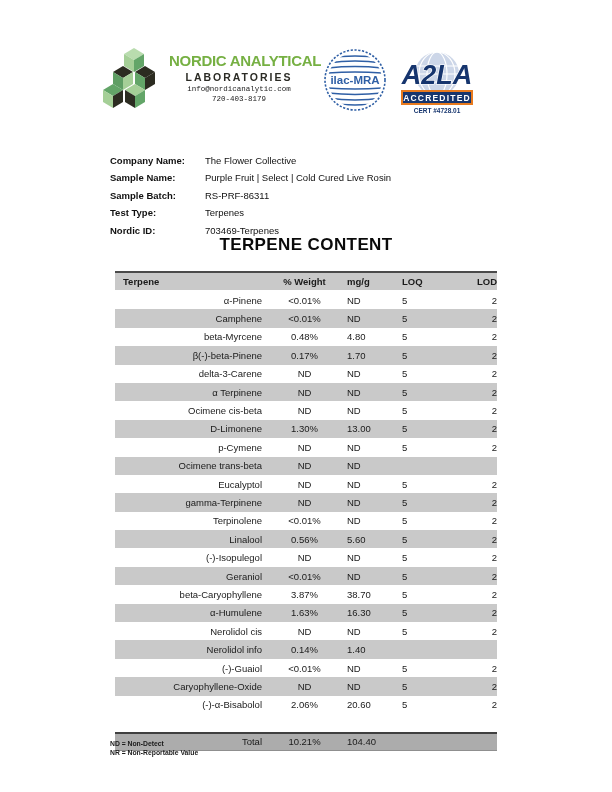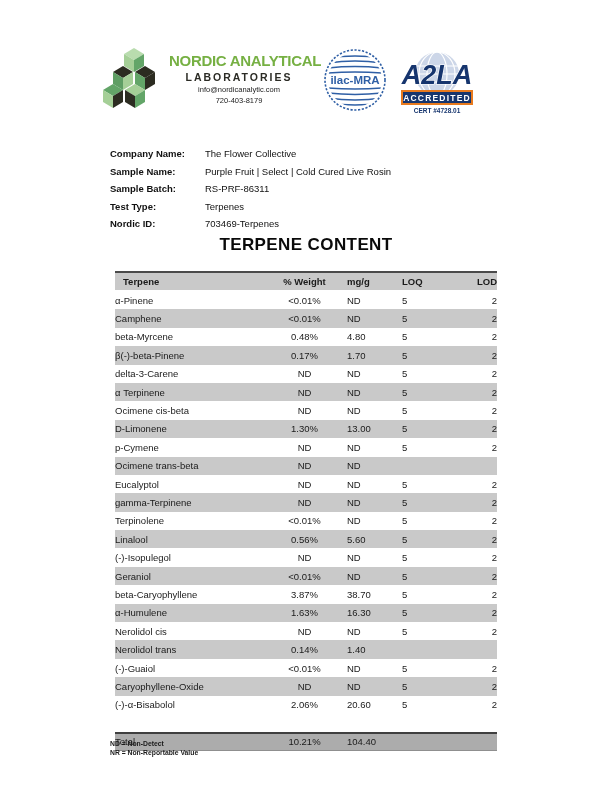--- a/index.html
+++ b/index.html
@@ -6,47 +6,47 @@
   html,body { background:#ffffff; }
   body { font-family:"Liberation Sans", sans-serif; }
   .page { position:relative; width:612px; height:792px; background:#fff; margin:0 auto; overflow:hidden; }
 
   
   .logo-wrap { position:absolute; left:103px; top:46px; display:flex; align-items:flex-start; }
   .logo-cubes { width:62px; height:66px; }
   .logo-text { width:140px; margin-left:4px; text-align:center; margin-top:6px; }
   .logo-name { font-size:15px; font-weight:bold; color:#76b043; letter-spacing:-0.3px; white-space:nowrap; }
   .logo-sub  { font-size:10.5px; font-weight:bold; color:#2b2b25; letter-spacing:2px; margin-top:2px; white-space:nowrap; }
-  .logo-email, .logo-phone { font-size:7.5px; color:#222; margin-top:2px; }
+  .logo-email, .logo-phone { font-size:7.5px; color:#222; margin-top:2px;font-family:Liberation Mono, monospace; }
 
   .badges { position:absolute; left:323px; top:48px; display:flex; align-items:flex-start; }
   .ilac-badge { width:64px; height:64px; }
   .a2la-badge { width:84px; height:68px; margin-left:8px; margin-top:2px; }
 
   
   .info-block { position:absolute; left:110px; top:148px; }
-  .info-row { display:flex; height:17.5px; align-items:flex-start; }
+  .info-row { display:flex; height:17.5px; align-items:flex-end; }
   .info-label { width:95px; font-size:9.5px; font-weight:bold; color:#111; }
   .info-value { font-size:9.5px; color:#111; white-space:nowrap; }
 
   
   .section-title { position:absolute; left:0; top:235px; width:612px; text-align:center;
                    font-size:17px; font-weight:bold; color:#0a0a0a; letter-spacing:0.4px; }
 
   
   .terpene-table { position:absolute; left:115px; top:271px; width:382px; font-size:9.5px; color:#1a1a1a; }
   .t-header { display:flex; align-items:center; height:19px; background:#c9c9c9;
               border-top:2px solid #4a4a4a; font-weight:bold; margin-bottom:1px; }
   .t-row { display:flex; align-items:center; height:18.4px; }
   .t-row.gray { background:#c9c9c9; }
   .t-row.white { background:#ffffff; }
   .t-total { display:flex; align-items:center; height:19px; background:#acacac;
              border-top:2px solid #3f3f3f; border-bottom:1.5px solid #8f8f8f; margin-top:18px; }
   .cell { overflow:hidden; white-space:nowrap; }
-  .col-terpene { width:147px; text-align:left; }
+  .col-terpene { width:147px; text-align:right; }
   .t-header .col-terpene { text-align:left; padding-left:8px; }
   .col-weight { width:85px; text-align:center; }
   .col-mgg { width:55px; text-align:left; }
   .col-loq { width:62px; text-align:left; }
   .col-lod { flex:1; text-align:right; }
 
   
   .footnotes { position:absolute; left:110px; top:740px; }
   .footnote { font-size:6.8px; font-weight:bold; color:#1a1a1a; line-height:8.5px; }
 </style>
@@ -291,21 +291,21 @@
         <div class="cell col-lod">2</div>
       </div>
         <div class="t-row white">
         <div class="cell col-terpene">Nerolidol cis</div>
         <div class="cell col-weight">ND</div>
         <div class="cell col-mgg">ND</div>
         <div class="cell col-loq">5</div>
         <div class="cell col-lod">2</div>
       </div>
         <div class="t-row gray">
-        <div class="cell col-terpene">Nerolidol trans</div>
+        <div class="cell col-terpene">Nerolidol info</div>
         <div class="cell col-weight">0.14%</div>
         <div class="cell col-mgg">1.40</div>
         <div class="cell col-loq"></div>
         <div class="cell col-lod"></div>
       </div>
         <div class="t-row white">
         <div class="cell col-terpene">(-)-Guaiol</div>
         <div class="cell col-weight">&lt;0.01%</div>
         <div class="cell col-mgg">ND</div>
         <div class="cell col-loq">5</div>

